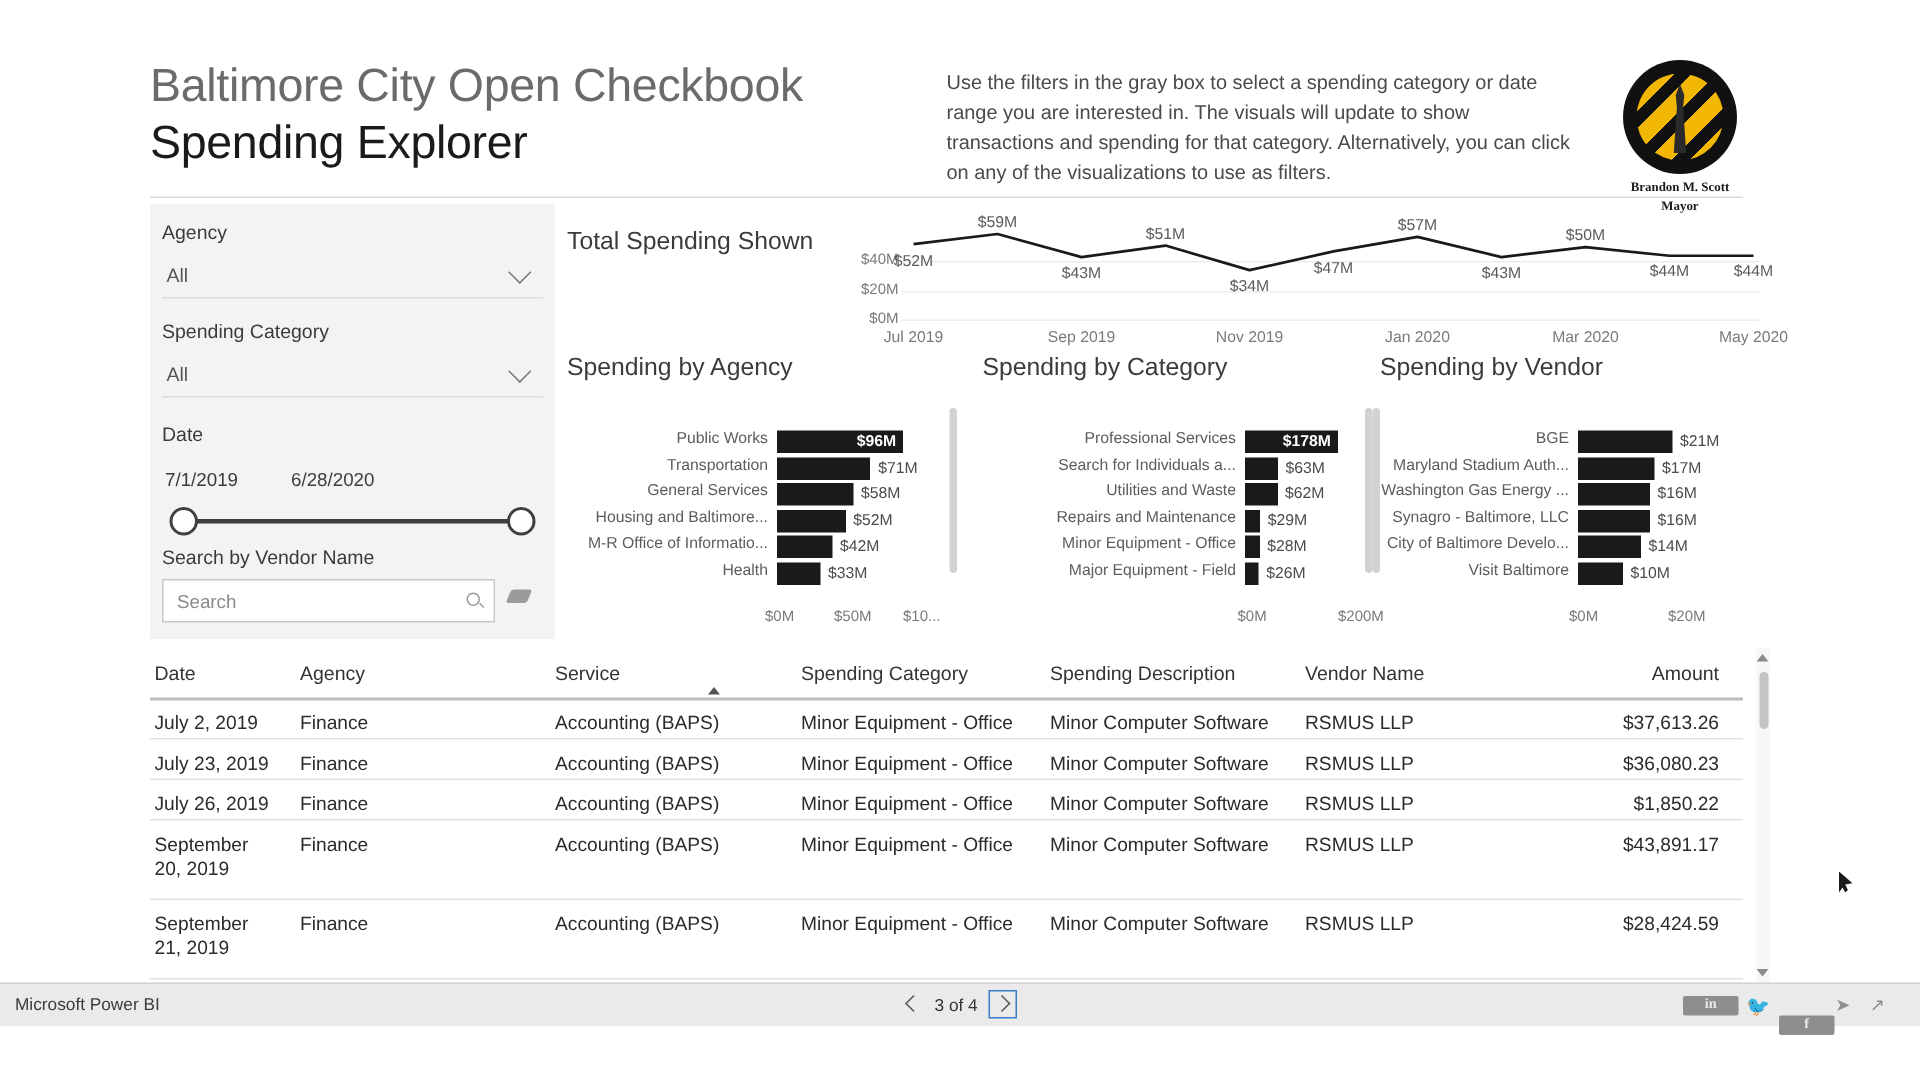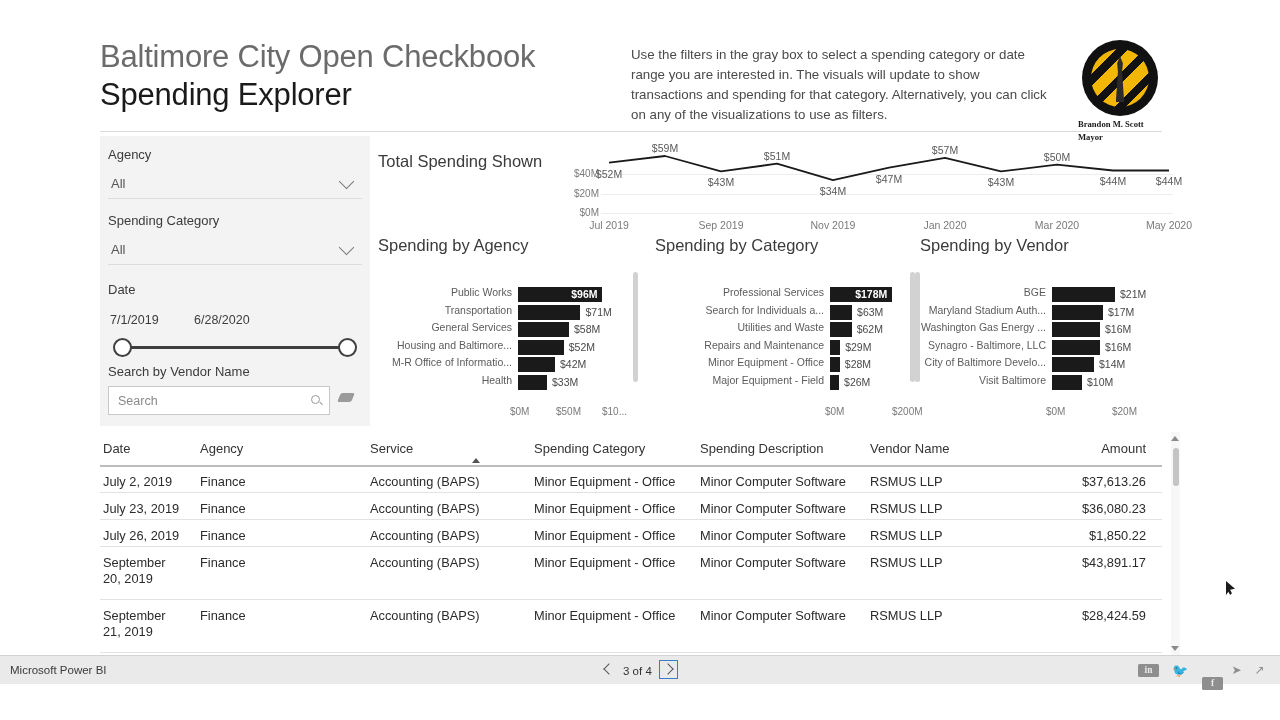--- a/index.html
+++ b/index.html
@@ -24,21 +24,21 @@
   .title-line2 {
     font-size: 31px; color: #1a1a1a; font-weight: 400;
     letter-spacing: -0.2px; line-height: 38px; white-space: nowrap;
   }
   .intro-text {
     position: absolute; left: 631px; top: 45px; width: 420px;
     font-size: 13.3px; line-height: 20px; color: #4a4a4a;
   }
   .seal-wrap {
     position: absolute; left: 1078px; top: 40px;
-    width: 84px; 
+    width: 84px; text-align: center;
   }
   .seal {
     width: 76px; height: 76px; margin: 0 auto;
     border-radius: 50%;
     background: #111111;
     position: relative; overflow: hidden;
   }
   .seal-inner {
     position: absolute; left: 9px; top: 9px; width: 58px; height: 58px;
     border-radius: 50%;
@@ -217,21 +217,21 @@
     border-top: 1.5px solid #555555; border-right: 1.5px solid #555555;
   }
   .pg-prev { left: 7px; transform: rotate(-135deg); }
   .pg-next { left: 66px; transform: rotate(45deg); }
   .pg-next-box {
     position: absolute; left: 61px; top: 4px; width: 19px; height: 19px;
     border: 1.5px solid #3a7cc7;
   }
   .sb-icons { position: absolute; right: 8px; top: 0; height: 29px; }
   .sb-ic {
-    position: absolute; top: 8px; width: 21px; height: 13px;
+    position: absolute; top: 8px; width: 37px; height: 13px;
   }
   .ic-box { background: #8e8e8e; border-radius: 1.5px; position: relative; }
   .ic-box .glyph {
     position: absolute; inset: 0; color: #eaeaea; font-size: 9.5px;
     font-weight: 700; text-align: center; line-height: 13px;
     font-family: "Liberation Serif", serif;
   }
   .ic-twitter {
     color: #8e8e8e; font-size: 13px; line-height: 13px; text-align: center;
   }

